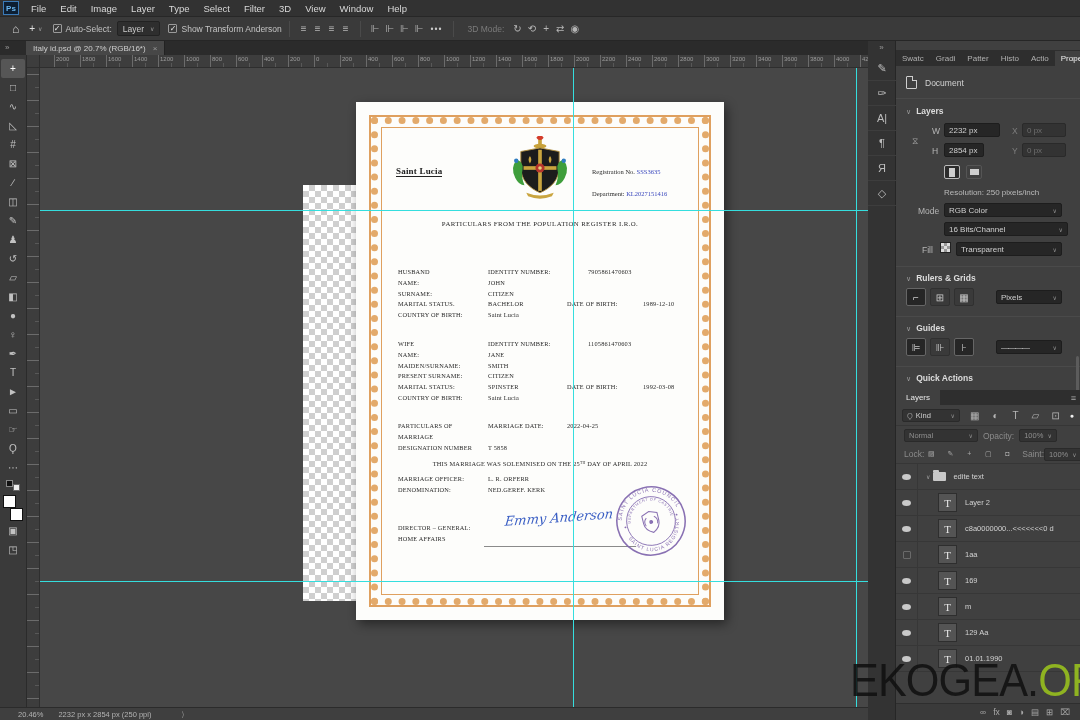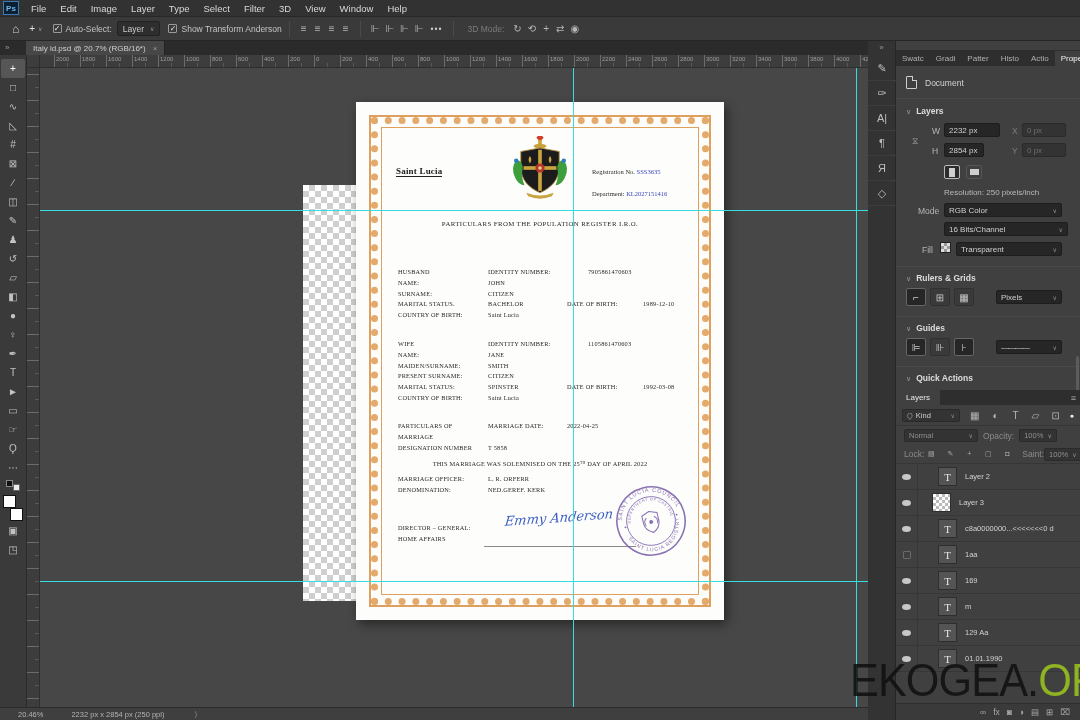--- a/index.html
+++ b/index.html
@@ -123,21 +123,21 @@
 .folder-ic{width:13px;height:9px;background:#c9c9c9;border-radius:1px;position:relative;margin-right:7px}
 .folder-ic:before{content:"";position:absolute;left:0;top:-2px;width:6px;height:2px;background:#c9c9c9;border-radius:1px 1px 0 0}
 .tthumb{width:19px;height:19px;background:#545454;border:1px solid #2e2e2e;color:#e8e8e8;font-family:"Liberation Serif",serif;font-size:11px;display:flex;align-items:center;justify-content:center;margin:0 8px 0 20px}
 .ithumb{width:19px;height:19px;border:1px solid #2e2e2e;margin:0 8px 0 14px;background-color:#fff;background-image:linear-gradient(45deg,#bbb 25%,transparent 25%,transparent 75%,#bbb 75%),linear-gradient(45deg,#bbb 25%,transparent 25%,transparent 75%,#bbb 75%);background-size:6px 6px;background-position:0 0,3px 3px}
 .lname{color:#d2d2d2;font-size:7.5px;white-space:nowrap}
 .lp-bottom{position:absolute;left:0;right:0;bottom:0;height:17px;background:#3a3a3a;border-top:1px solid #2e2e2e;display:flex;align-items:center;justify-content:flex-end;gap:7px;padding-right:10px;color:#a8a8a8;font-size:9px}
 
 
 .statusbar{position:absolute;left:0;bottom:0;width:868px;height:13px;background:#3f3f3f;border-top:1px solid #2b2b2b;display:flex;align-items:center;font-size:7.5px;color:#b3b3b3;z-index:25}
 .statusbar .z{margin-left:18px}
-.statusbar .d{margin-left:28px}
+.statusbar .d{margin-left:15px}
 .statusbar .c{margin-left:30px;color:#8f8f8f}
 
 
 .watermark{position:absolute;left:850px;top:652px;z-index:60;font-size:47px;font-weight:500;letter-spacing:-1px;transform:scaleX(.92);transform-origin:left;white-space:nowrap}
 .watermark .dark{color:rgba(16,16,16,.88)}
 .watermark .green{color:#8fb321}
 </style>
 </head>
 <body>
 
@@ -525,29 +525,30 @@
           <span class="fld2">
               <span>100%</span>
               <span class="arr" style="font-size:6px">∨</span>
             </span>
         </div>
         <div class="layer-list" id="layer-list">
             <div class="layer-row">
               <div class="eye-cell">
                 <span class="eye"></span>
               </div>
+              <span class="lr-caret">∨</span>
+              <span class="folder-ic"></span>
+              <span class="lname">edite text</span>
+            </div>
+            <div class="layer-row">
+              <div class="eye-cell">
+                <span class="eye"></span>
+              </div>
               <span class="tthumb">T</span>
               <span class="lname">Layer 2</span>
-            </div>
-            <div class="layer-row">
-              <div class="eye-cell">
-                <span class="eye"></span>
-              </div>
-              <span class="ithumb"></span>
-              <span class="lname">Layer 3</span>
             </div>
             <div class="layer-row">
               <div class="eye-cell">
                 <span class="eye"></span>
               </div>
               <span class="tthumb">T</span>
               <span class="lname">c8a0000000...&lt;&lt;&lt;&lt;&lt;&lt;&lt;0 d</span>
             </div>
             <div class="layer-row">
               <div class="eye-cell">

